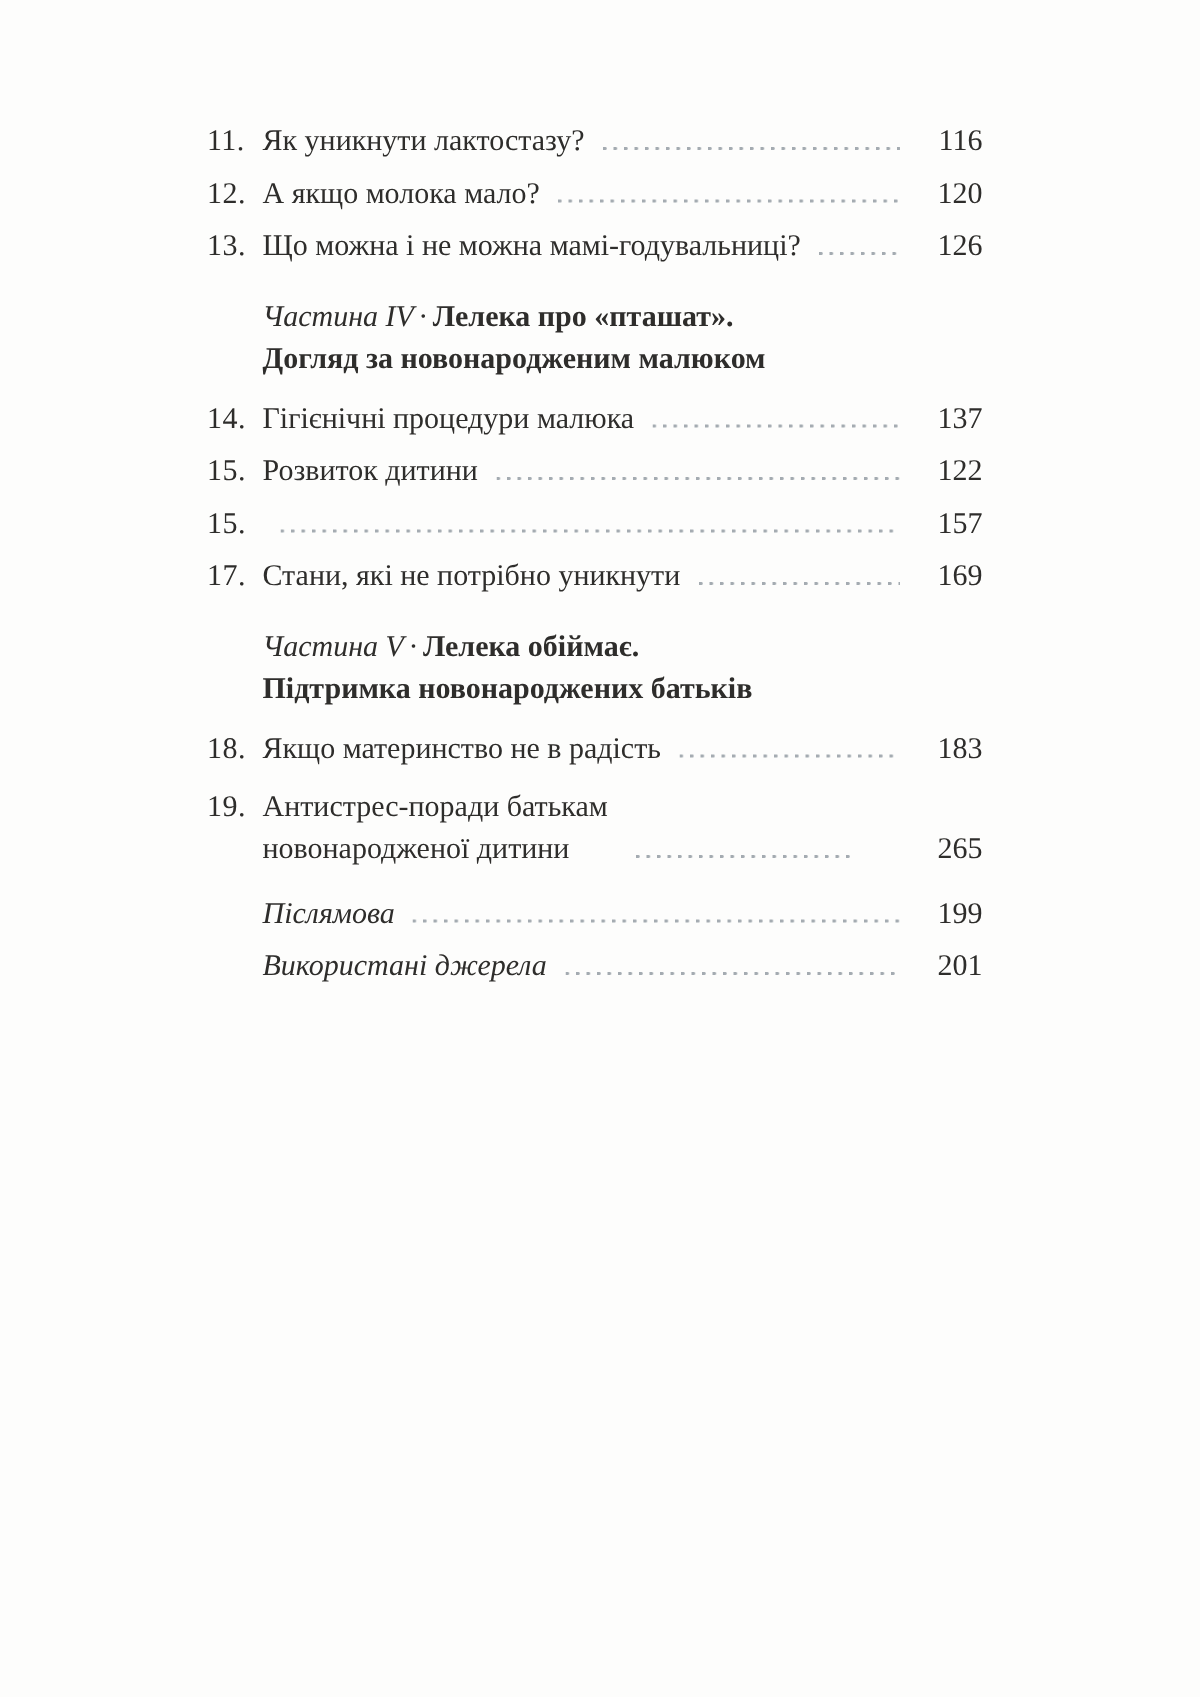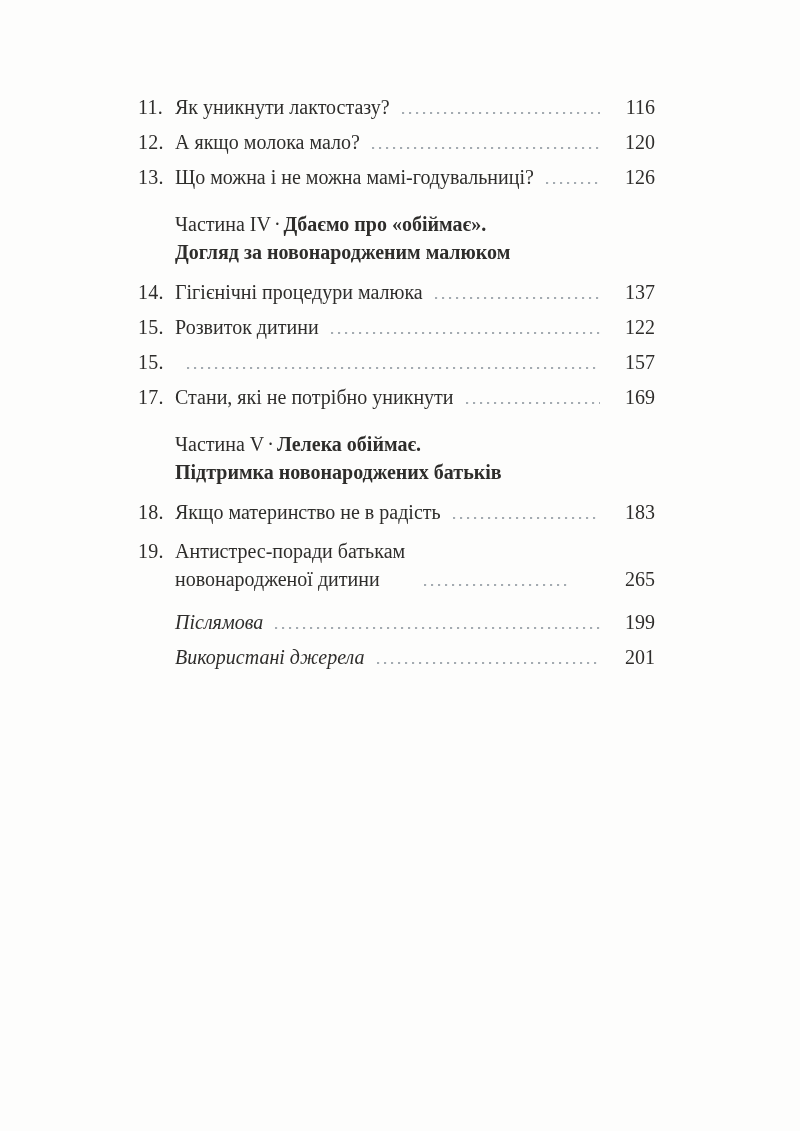--- a/index.html
+++ b/index.html
@@ -12,21 +12,21 @@
     width: 800px;
     height: 1131px;
     background: #fdfdfc;
     font-family: "Liberation Serif", "DejaVu Serif", serif;
     color: #2e2d2b;
     overflow: hidden;
   }
   .toc {
     position: absolute;
     left: 138px;
-    top: 97px;
+    top: 84px;
     width: 517px;
     font-size: 20px;
   }
   .row {
     display: flex;
     align-items: baseline;
     line-height: 21px;
     margin-bottom: 14px;
   }
   .num {
@@ -52,20 +52,21 @@
     flex: 0 0 42px;
     text-align: right;
   }
   .heading {
     margin: 22px 0 16px 37px;
     line-height: 28px;
     font-weight: bold;
   }
   .heading .part {
     font-weight: normal;
+    font-style: italic;
   }
   .heading .sep {
     font-weight: normal;
     padding: 0 3px;
   }
   .multi {
     flex: 1 1 auto;
     line-height: 28px;
   }
   .row-inner {
@@ -99,21 +100,21 @@
       <span class="pagenum">120</span>
     </div>
     <div class="row">
       <span class="num">13.</span>
       <span class="title">Що можна і не можна мамі-годувальниці?</span>
       <span class="leader"></span>
       <span class="pagenum">126</span>
     </div>
 
     <div class="heading">
-      <span class="part">Частина IV</span><span class="sep">·</span><span class="htitle">Дбаємо про «обіймає».</span>
+      <span class="part">Частина IV</span><span class="sep">·</span><span class="htitle">Лелека про «пташат».</span>
       <div class="hsub">Догляд за новонародженим малюком</div>
     </div>
 
     <div class="row">
       <span class="num">14.</span>
       <span class="title">Гігієнічні процедури малюка</span>
       <span class="leader"></span>
       <span class="pagenum">137</span>
     </div>
     <div class="row">

